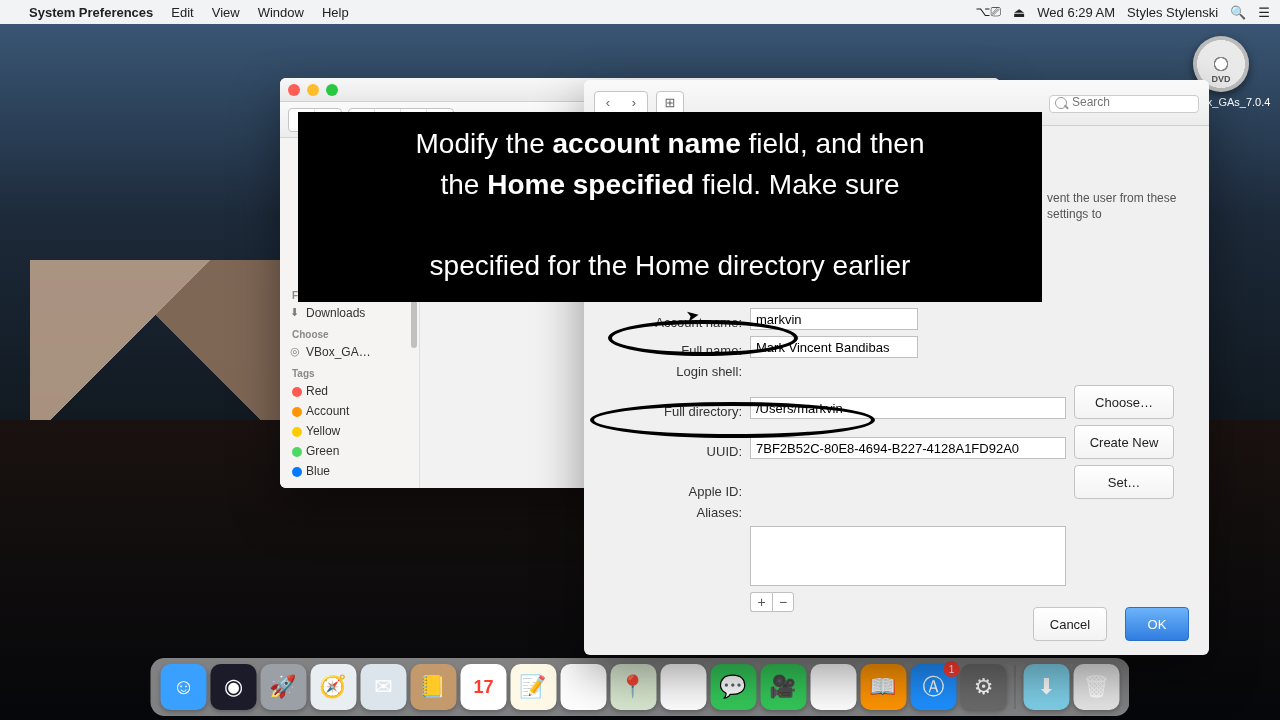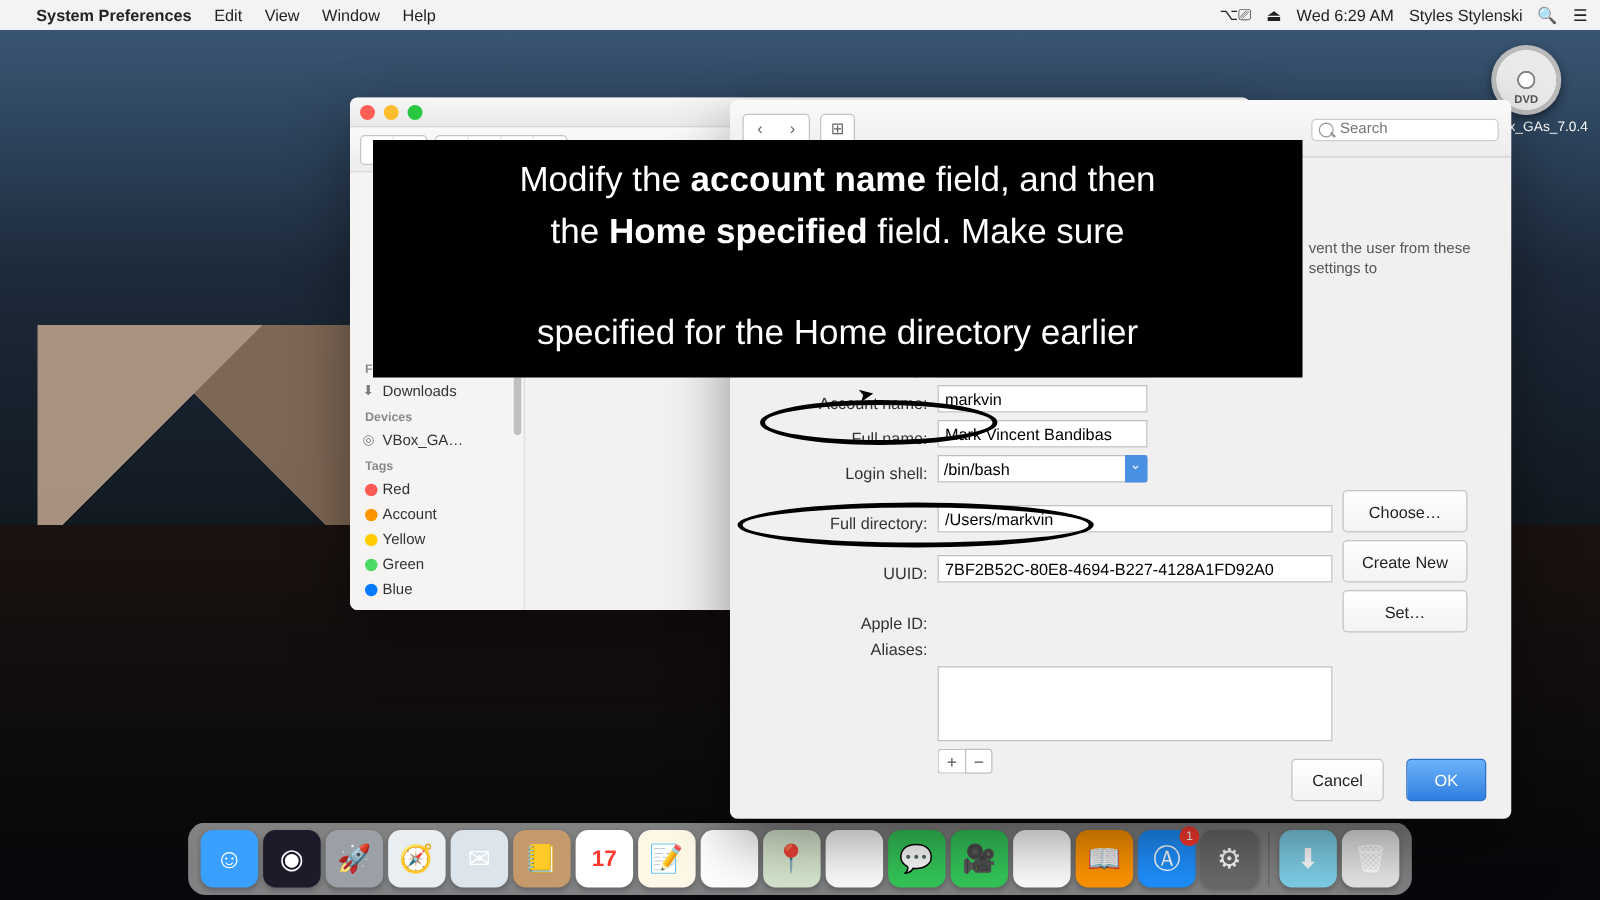--- a/index.html
+++ b/index.html
@@ -159,21 +159,21 @@
       <span>▦</span>
       <span>≡</span>
       <span>▥</span>
       <span>▭</span>
     </div>
   </div>
   <div class="finder-body">
     <div class="sidebar">
       <div class="sh" style="margin-top:140px;">Favorites</div>
       <div class="si"><span class="ico">⬇</span><span>Downloads</span></div>
-      <div class="sh">Devices</div>
+      <div class="sh">Choose</div>
       <div class="si"><span class="ico">◎</span><span>VBox_GA…</span></div>
       <div class="sh">Tags</div>
       <div id="tags-container">
           <div class="si"><span class="tagdot" style="background: rgb(255, 90, 82);"></span><span>Red</span></div>
           <div class="si"><span class="tagdot" style="background: rgb(255, 149, 0);"></span><span>Account</span></div>
           <div class="si"><span class="tagdot" style="background: rgb(255, 204, 0);"></span><span>Yellow</span></div>
           <div class="si"><span class="tagdot" style="background: rgb(76, 217, 100);"></span><span>Green</span></div>
           <div class="si"><span class="tagdot" style="background: rgb(0, 122, 255);"></span><span>Blue</span></div>
         </div>
       <div class="sb-scroll"></div>
@@ -204,21 +204,20 @@
       <div class="row">
         <label>Account name:</label>
         <input class="w1" type="text" value="markvin" style="">
       </div>
       <div class="row">
         <label>Full name:</label>
         <input class="w1" type="text" value="Mark Vincent Bandibas" style="">
       </div>
       <div class="row">
         <label>Login shell:</label>
-        <span class="sel-wrap"><select class="w1"><option>/bin/bash</option></select></span>
       </div>
       <div class="row">
         <label>Full directory:</label>
         <input class="w2" type="text" value="/Users/markvin" style="">
         <button class="btn">Choose…</button>
       </div>
       <div class="row">
         <label>UUID:</label>
         <input class="w2" type="text" value="7BF2B52C-80E8-4694-B227-4128A1FD92A0" style="">
         <button class="btn">Create New</button>

